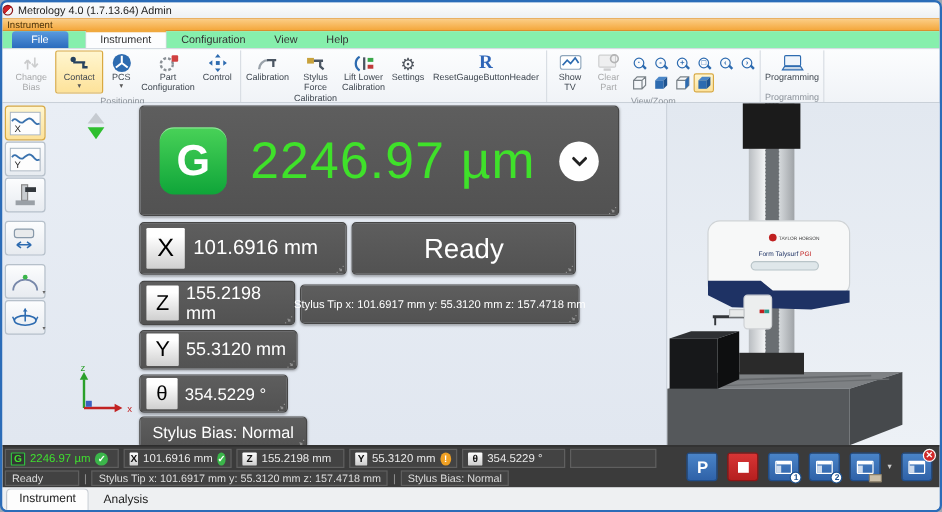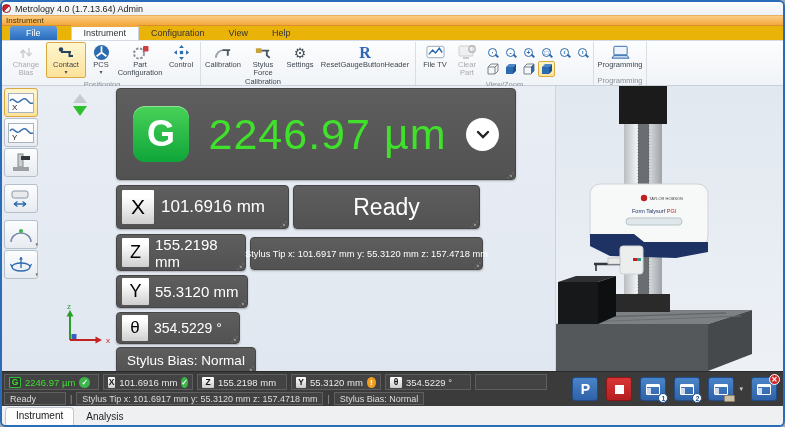--- a/index.html
+++ b/index.html
@@ -8,21 +8,21 @@
   .win { position:relative; width:785px; height:427px; border:2px solid #2b6cb8; border-radius:6px;
          overflow:hidden; background:#eef1f6; }
 
   
   .titlebar { height:13px; background:linear-gradient(#fdfdfd,#edf0f4); display:flex; align-items:center;
               gap:4px; padding-left:0; font-size:9px; color:#222; }
   .applogo { width:9px; height:9px; border-radius:50%; background:linear-gradient(135deg,#cf2127 55%,#f2f2f2 55%);
              border:1px solid #8a1418; flex:0 0 auto; }
   .ctxstrip { height:11px; background:linear-gradient(#fbcd84,#f4a83d); border-top:1px solid #e9b063;
               border-bottom:1px solid #d98f2e; font-size:8px; color:#4a3208; padding-left:4px; line-height:10px; }
-  .menurow { height:15px; background:#eab308; display:flex; align-items:flex-end; padding-left:8px;
+  .menurow { height:15px; background:#86efac; display:flex; align-items:flex-end; padding-left:8px;
              border-bottom:1px solid #d5dbe2; }
   .mtab { font-size:9px; color:#333; padding:2px 12px; cursor:default; }
   .mtab.file { background:linear-gradient(#5a9ade,#2a6cbd); color:#fff; border-radius:3px 3px 0 0;
                padding:2px 16px; margin-right:14px; }
   .mtab.sel { background:#fcfdfe; border:1px solid #c9d1da; border-bottom:none; border-top:2px solid #f0a93e;
               border-radius:2px 2px 0 0; padding:1px 12px 2px; }
 
   
   .ribbon { height:45px; background:linear-gradient(#fcfdfe,#f0f3f7); border-bottom:1px solid #c9d0d8;
             display:flex; padding:1px 2px 0; }
@@ -220,20 +220,31 @@
         </div>
         <div class="rbtn">
           <span class="ric">
             <svg width="19" height="14" viewBox="0 0 20 14">
                 <rect x="2" y="2" width="6" height="5" fill="#c8a23c"></rect>
                 <path d="M8 4.5h8m-2.5 0v5l3 2.5" stroke="#4a5562" stroke-width="2" fill="none"></path>
               </svg>
           </span>
           <span>Stylus Force Calibration</span>
         </div>
+        <div class="rbtn">
+          <span class="ric">
+            <svg width="19" height="14" viewBox="0 0 20 14">
+                <path d="M6 1a7 7 0 0 0 0 12" fill="none" stroke="#2d6bb0" stroke-width="2"></path>
+                <rect x="9" y="1.5" width="2" height="11" fill="#4a5562"></rect>
+                <rect x="13" y="2" width="5" height="3.5" fill="#3aa84a"></rect>
+                <rect x="13" y="8" width="5" height="3.5" fill="#c03a3a"></rect>
+              </svg>
+          </span>
+          <span>Lift Lower Calibration</span>
+        </div>
         <div class="rbtn" style="width:34px">
           <span class="ric gearglyph">⚙</span>
           <span>Settings</span>
         </div>
         <div class="rbtn xwide">
           <span class="ric serifR">R</span>
           <span>ResetGaugeButtonHeader</span>
         </div>
       </div>
       <div class="rlabel">Gauge</div>
@@ -241,21 +252,21 @@
 
     <div class="rgroup">
       <div class="rbuttons">
         <div class="rbtn" style="width:34px">
           <span class="ric">
             <svg width="19" height="15" viewBox="0 0 20 15">
                 <rect x="1" y="1" width="18" height="12" rx="2" fill="#fff" stroke="#8fa6bc"></rect>
                 <path d="M3 9.5l4-4.5 3 3 4-5 3 4.5" fill="none" stroke="#2d6bb0" stroke-width="1.5"></path>
               </svg>
           </span>
-          <span>File TV</span>
+          <span>Show TV</span>
         </div>
         <div class="rbtn dis" style="width:30px">
           <span class="ric">
             <svg width="18" height="15" viewBox="0 0 18 15">
                 <rect x="1" y="1" width="14" height="10" rx="1" fill="#dfe3e7" stroke="#99a"></rect>
                 <rect x="5" y="12" width="6" height="2" fill="#99a"></rect>
                 <circle cx="14" cy="4" r="3.2" fill="none" stroke="#d04040" stroke-width="1.4"></circle>
               </svg>
           </span>
           <span>Clear Part</span>

